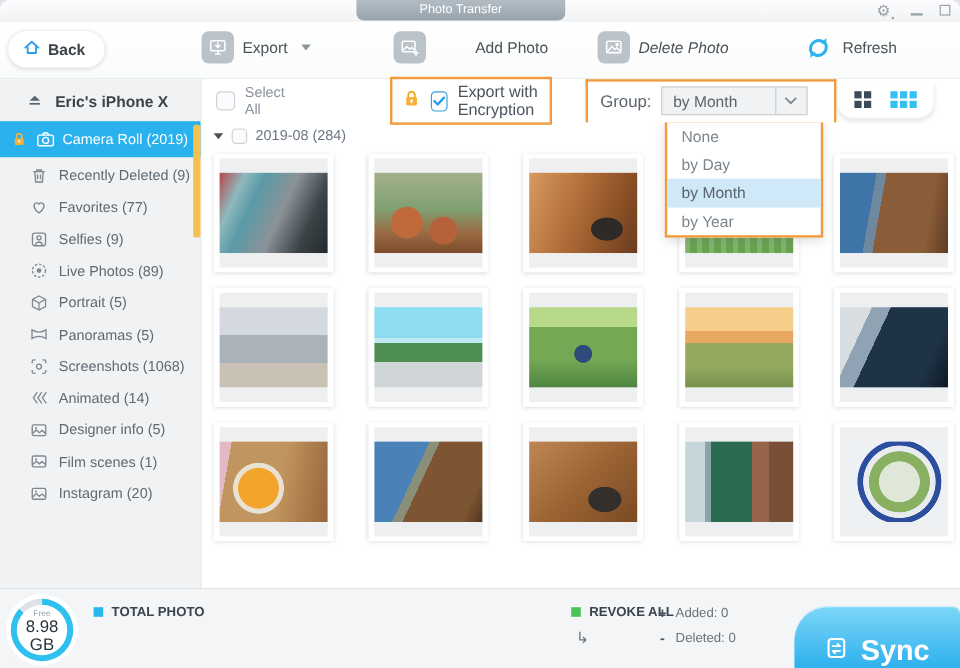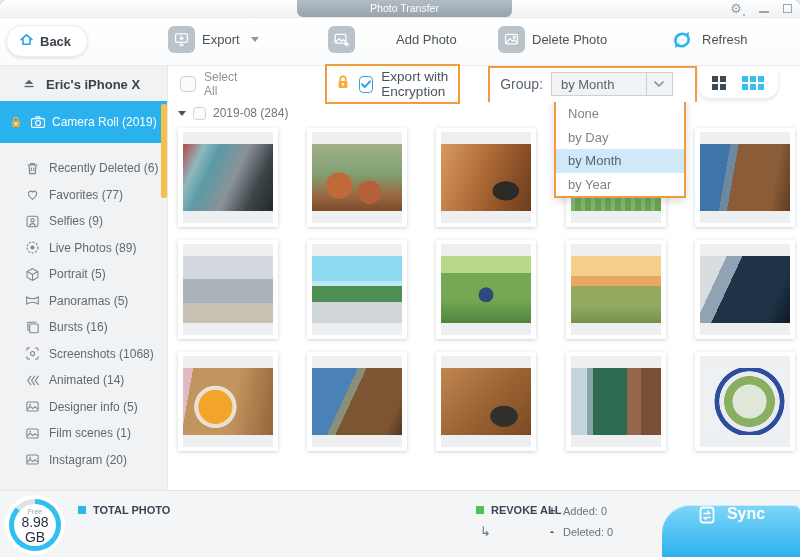--- a/index.html
+++ b/index.html
@@ -1,48 +1,48 @@
 <!DOCTYPE html>
 <html><head>
 <meta charset="utf-8">
 <style>
   * { margin:0; padding:0; box-sizing:border-box; }
   html,body { width:800px; height:557px; font-family:"Liberation Sans", sans-serif; background:#dfe3e6; }
   .window { position:relative; width:800px; height:557px; background:#fff; border-radius:8px 8px 0 0; overflow:hidden; }
 
   
   .titlebar { position:relative; height:18px; background:linear-gradient(180deg,#fdfdfe,#f1f3f5); border-bottom:1px solid #e6e9ec; }
-  .title-tab { position:absolute; left:297px; top:0; width:215px; height:17px; background:linear-gradient(180deg,#b2bcc4,#97a3ac); border-radius:0 0 6px 6px; color:#fff; font-size:10.5px; text-align:center; line-height:16px; }
+  .title-tab { position:absolute; left:297px; top:0; width:174px; height:17px; background:linear-gradient(180deg,#b2bcc4,#97a3ac); border-radius:0 0 6px 6px; color:#fff; font-size:10.5px; text-align:center; line-height:16px; }
   .win-controls { position:absolute; right:8px; top:1px; display:flex; align-items:center; gap:14px; }
   .gear { color:#97a1a8; font-size:13px; line-height:15px; cursor:default; }
   .gear-dot { display:inline-block; width:2px; height:2px; background:#97a1a8; border-radius:50%; vertical-align:bottom; margin-left:1px; }
   .win-min { width:10px; height:2px; background:#9aa4ab; margin-top:6px; }
   .win-max { width:9px; height:9px; border:1.5px solid #9aa4ab; }
 
   
   .toolbar { position:relative; height:48px; background:linear-gradient(180deg,#ffffff,#fafbfc); border-bottom:1px solid #e9eced; }
   .back-btn { position:absolute; left:6px; top:7px; display:flex; align-items:center; gap:6px; background:#fff; border:1px solid #eef0f2; border-radius:16px; padding:6px 16px 6px 12px; box-shadow:0 1px 3px rgba(120,130,140,.25); font-size:13px; font-weight:bold; color:#3a434b; cursor:pointer; }
   .tool-btn { position:absolute; top:8px; display:flex; align-items:center; gap:7px; font-size:13px; color:#4a5258; cursor:pointer; }
   .tool-btn.export { left:168px; }
   .tool-btn.addphoto { left:328px;gap:41px; }
-  .tool-btn.delphoto { left:498px; }
+  .tool-btn.delphoto { left:498px;font-style:italic; }
   .tool-btn.refresh { left:668px; }
   .tool-ico { width:27px; height:27px; border-radius:6px; background:#bac3ca; display:flex; align-items:center; justify-content:center; }
   .tool-ico.none { background:transparent; }
   .dd-arrow { width:0; height:0; border-left:4.5px solid transparent; border-right:4.5px solid transparent; border-top:5.5px solid #8d979e; margin-left:4px; }
 
   
   .body { position:relative; display:flex; height:424px; }
 
   
   .sidebar { position:relative; width:168px; background:#f0f2f4; border-right:1px solid #e4e7ea; flex:none; }
   .device { display:flex; align-items:center; gap:10px; padding:10px 0 8px 22px; font-size:13px; font-weight:bold; color:#3b434b; }
   .side-item { display:flex; align-items:center; gap:9px; height:26.5px; padding-left:24px; font-size:12px; color:#5f6a73; cursor:pointer; }
   .side-item .lbl { white-space:nowrap; }
-  .side-item.selected { background:#29b2ee; color:#fff; height:42px; padding-left:8px; gap:6px; margin-bottom:12px; }
+  .side-item.selected { background:#29b2ee; color:#fff; height:30px; padding-left:8px; gap:6px; margin-bottom:2px; }
   .sicon { width:16px; height:16px; display:flex; align-items:center; justify-content:center; flex:none; }
   .side-scroll { position:absolute; right:0; top:38px; width:6px; height:94px; background:#f3c14e; border-radius:2px; }
 
   
   .main { position:relative; flex:1; background:#fff; }
   .controls { position:relative; display:flex; align-items:center; height:36px; }
   .cb { width:16px; height:16px; border:1px solid #ccd2d7; border-radius:4px; background:#fafbfc; flex:none; }
   .select-all { display:flex; align-items:center; gap:8px; margin-left:12px; font-size:12px; color:#8a939b; cursor:pointer; }
   .enc-box { display:flex; align-items:center; gap:8px; border:2px solid #f19b3c; padding:3px 10px 3px 8px; margin-left:88px; background:#fff; }
   .cb-checked { width:17px; height:17px; border:1.5px solid #3d9fe0; border-radius:4px; background:#fff; display:flex; align-items:center; justify-content:center; }
@@ -103,21 +103,21 @@
   .sq.green { background:#4cc35a; }
   .dot { width:4px; height:4px; border-radius:50%; flex:none; }
   .dot.gray { background:#c3c9ce; }
   .dot.yellow { background:#f3c14e; margin-left:14px; }
   .sb-revoke { left:476px; }
   .ret-arrow { font-size:13px; color:#6b7680; margin-left:4px; }
   .sb-addel { left:548px; font-size:11px; color:#6b7378; }
   .sb-addel .row { display:flex; align-items:center; gap:7px; }
   .sb-addel .row + .row { margin-top:7px; }
   .sign { font-weight:bold; color:#4a545e; font-size:12px; width:8px; text-align:center; }
-  .sync-btn { position:absolute; right:0; bottom:0; width:138px; height:52px; border:none; border-radius:28px 6px 0 0; background:linear-gradient(180deg,#7ed6f8,#2db1ee); box-shadow:inset 0 1px 0 rgba(255,255,255,.6); color:#fff; font-family:"Liberation Sans", sans-serif; font-size:16px; font-weight:bold; display:flex; align-items:flex-start; justify-content:center; gap:10px; cursor:pointer; }
+  .sync-btn { position:absolute; right:0; bottom:0; width:138px; height:52px; border:none; border-radius:28px 6px 0 0; background:linear-gradient(180deg,#7ed6f8,#2db1ee); box-shadow:inset 0 1px 0 rgba(255,255,255,.6); color:#fff; font-family:"Liberation Sans", sans-serif; font-size:24px; font-weight:bold; display:flex; align-items:flex-end; justify-content:center; gap:10px; cursor:pointer; }
 </style>
 </head>
 <body>
 
 <div class="window">
 
   <div class="titlebar">
     <div class="title-tab">Photo Transfer</div>
     <div class="win-controls">
       <span class="gear">⚙<span class="gear-dot"></span></span>
@@ -215,21 +215,21 @@
         </span>
         <span class="lbl">Camera Roll (2019)</span>
       </div>
 
       <div class="side-item">
         <span class="sicon">
           <svg width="15" height="15" viewBox="0 0 16 16" fill="none" stroke="#7e8890" stroke-width="1.2">
               <path d="M2.8 4.3h10.4M6 4.3V2.8h4v1.5M4.3 4.3l.7 9.2h6l.7-9.2M6.7 6.8v4.2M9.3 6.8v4.2"></path>
             </svg>
         </span>
-        <span class="lbl">Recently Deleted (6)</span>
+        <span class="lbl">Recently Deleted (9)</span>
       </div>
 
       <div class="side-item">
         <span class="sicon">
           <svg width="15" height="15" viewBox="0 0 16 16" fill="none" stroke="#7e8890" stroke-width="1.2">
               <path d="M8 13.2C3.2 9.8 2.6 6 4.8 4.7 6.4 3.8 8 5.3 8 5.3s1.6-1.5 3.2-.6c2.2 1.3 1.6 5.1-3.2 8.5Z"></path>
             </svg>
         </span>
         <span class="lbl">Favorites (77)</span>
       </div>
@@ -267,29 +267,20 @@
 
       <div class="side-item">
         <span class="sicon">
           <svg width="15" height="15" viewBox="0 0 16 16" fill="none" stroke="#7e8890" stroke-width="1.2">
               <path d="M1.8 4.2C4.2 5.6 6 6.1 8 6.1s3.8-.5 6.2-1.9v7.6C11.8 10.4 10 9.9 8 9.9s-3.8.5-6.2 1.9V4.2Z"></path>
             </svg>
         </span>
         <span class="lbl">Panoramas (5)</span>
       </div>
 
-      <div class="side-item">
-        <span class="sicon">
-          <svg width="15" height="15" viewBox="0 0 16 16" fill="none" stroke="#7e8890" stroke-width="1.2">
-              <rect x="5" y="4.2" width="9" height="9.4" rx="1"></rect>
-              <path d="M3.2 11.8 2.9 2.6l9.3-.4"></path>
-            </svg>
-        </span>
-        <span class="lbl">Bursts (16)</span>
-      </div>
 
       <div class="side-item">
         <span class="sicon">
           <svg width="15" height="15" viewBox="0 0 16 16" fill="none" stroke="#7e8890" stroke-width="1.2">
               <path d="M2 5V3.5A1.5 1.5 0 0 1 3.5 2H5M11 2h1.5A1.5 1.5 0 0 1 14 3.5V5M14 11v1.5a1.5 1.5 0 0 1-1.5 1.5H11M5 14H3.5A1.5 1.5 0 0 1 2 12.5V11"></path>
               <circle cx="8" cy="8" r="2.2"></circle>
             </svg>
         </span>
         <span class="lbl">Screenshots (1068)</span>
       </div>

